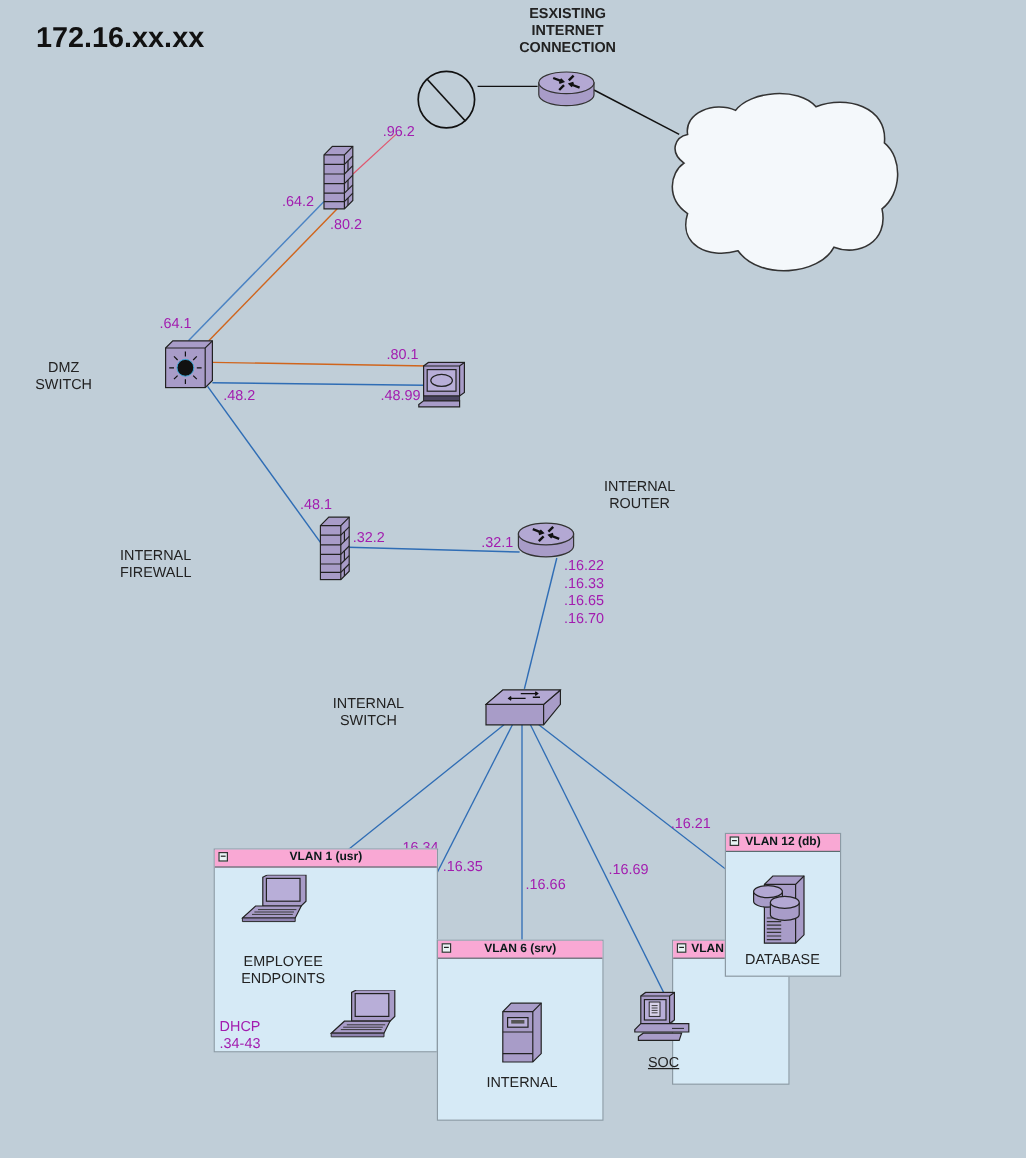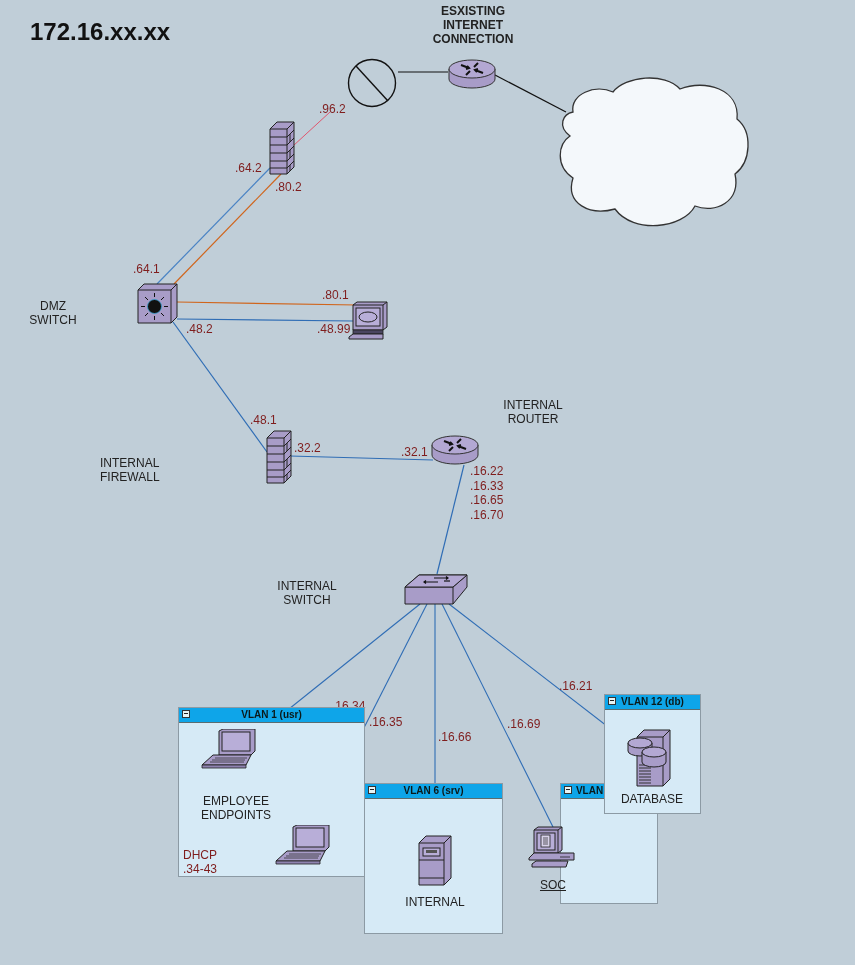--- a/index.html
+++ b/index.html
@@ -13,30 +13,30 @@
     position: absolute; left: 30px; top: 18px;
     font-size: 24px; font-weight: bold; color: #111;
     font-family: "Liberation Sans", sans-serif;
   }
   .lbl {
     position: absolute; font-size: 12px; color: #222; line-height: 14px;
     text-align: center; white-space: pre-line;
     font-family: "Liberation Sans", sans-serif;
   }
   .ip {
-    position: absolute; font-size: 12px; color: #7f1d1d; line-height: 14px;
+    position: absolute; font-size: 12px; color: #a21caf; line-height: 14px;
     white-space: pre-line;
     font-family: "Liberation Sans", sans-serif;
   }
   .vlan {
     position: absolute; background: #d6eaf6; border: 1px solid #8c9aa4;
     box-sizing: border-box;
   }
   .vlan-head {
-    height: 14px; background: #0ea5e9; border-bottom: 1px solid #5a6d70;
+    height: 14px; background: #f9a8d4; border-bottom: 1px solid #5a6d70;
     position: relative; text-align: center;
     font-size: 10px; font-weight: bold; line-height: 14px; color: #0b1a1a;
     font-family: "Liberation Sans", sans-serif;
   }
   .vlan-collapse {
     position: absolute; left: 3px; top: 2px; width: 6px; height: 6px;
     background: #e8f4f4; border: 1px solid #333; font-size: 0;
   }
   .vlan-collapse::after {
     content: ""; position: absolute; left: 1px; top: 2px; width: 4px; height: 1px; background: #222;

